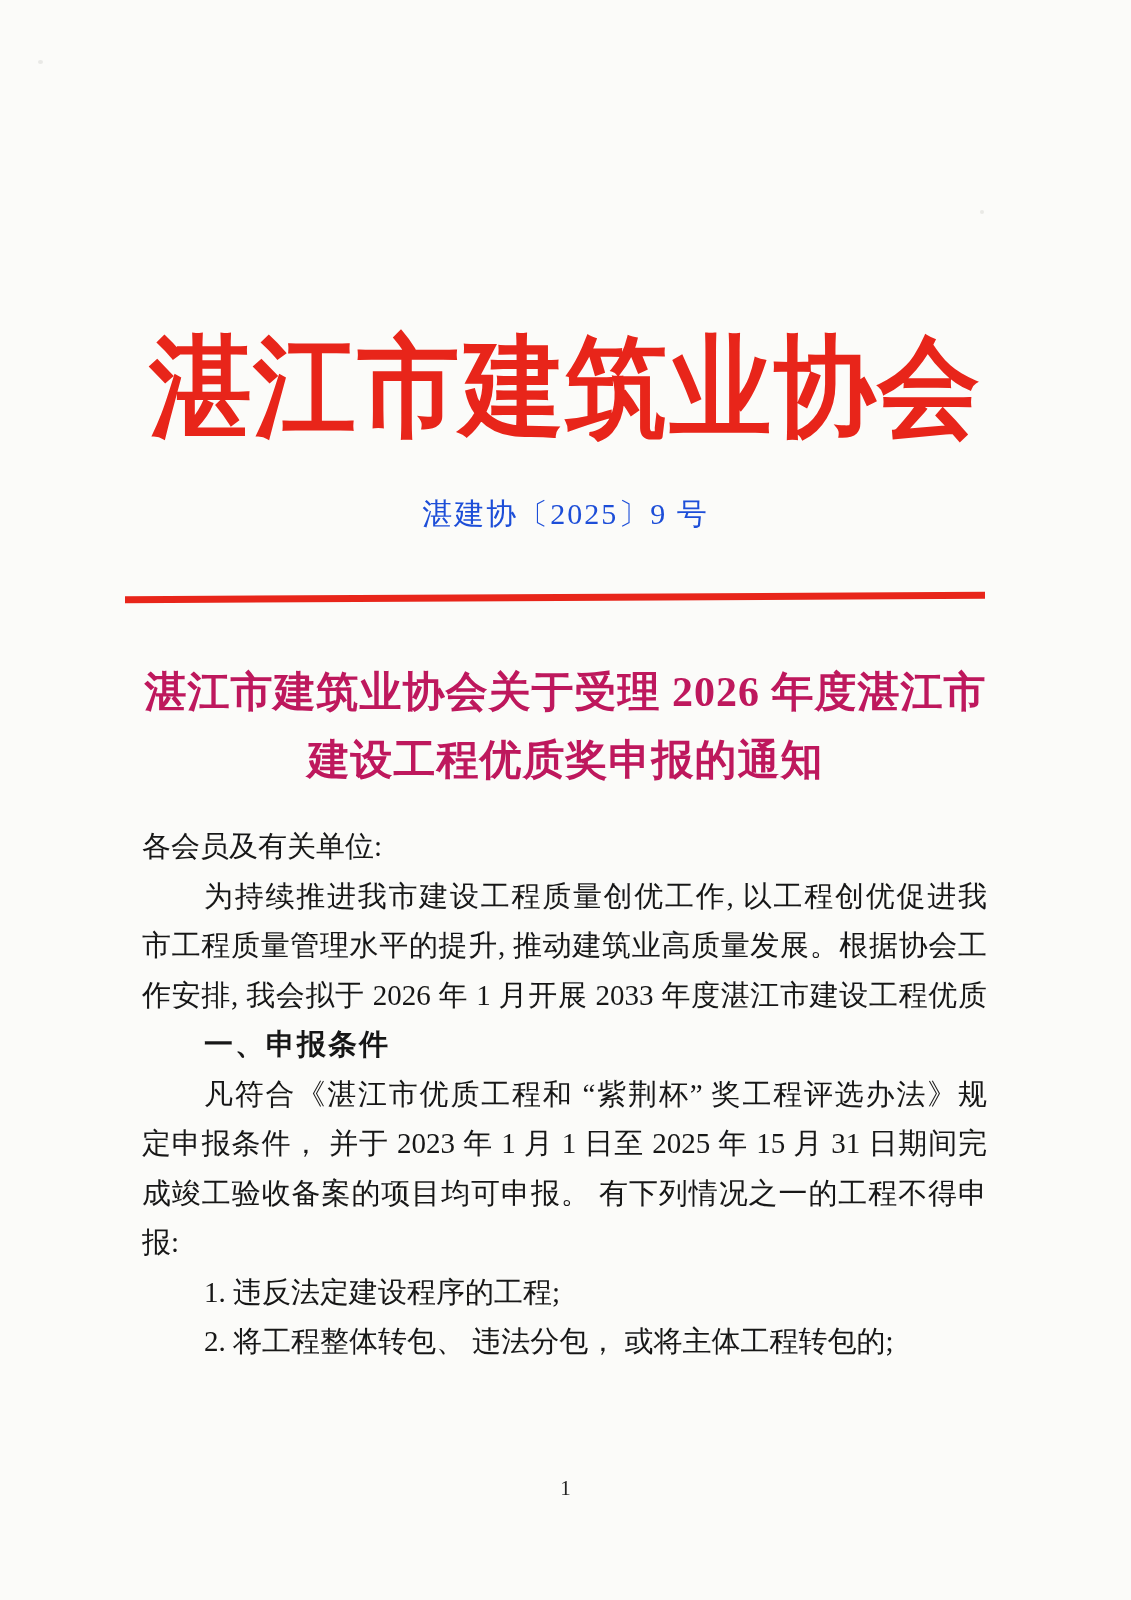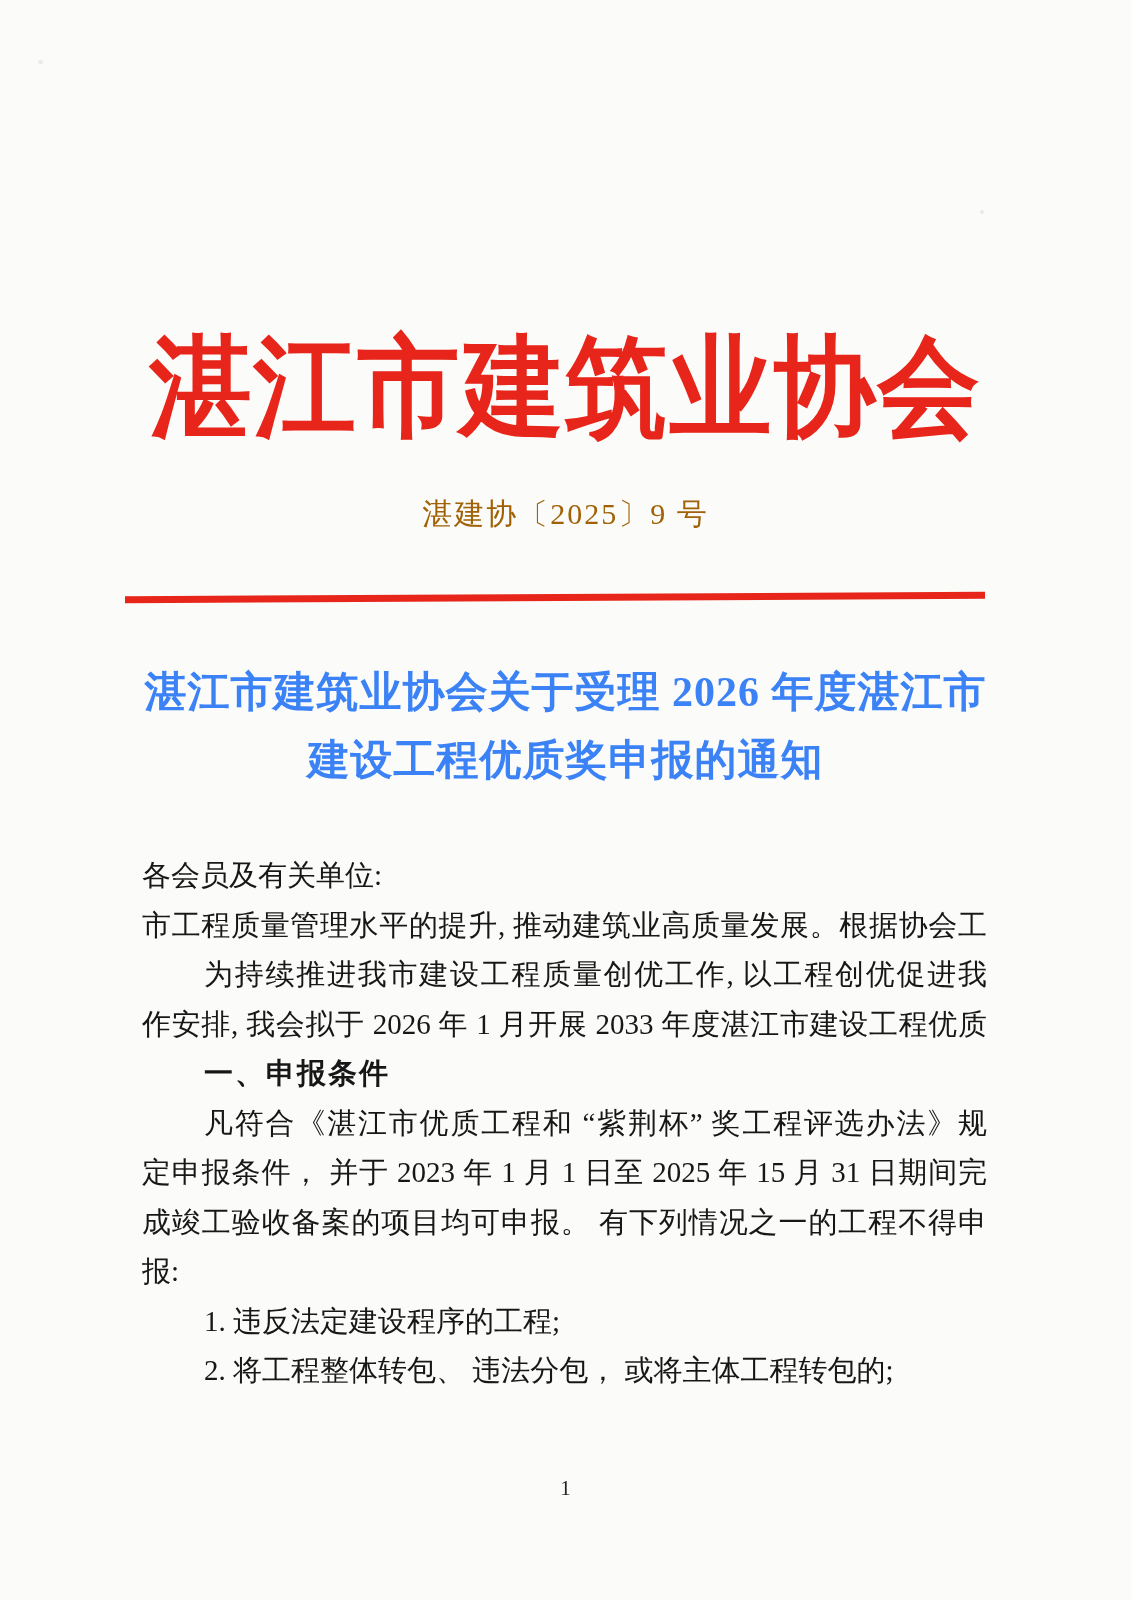--- a/index.html
+++ b/index.html
@@ -36,21 +36,21 @@
   }
   
   .doc-number {
     position: absolute;
     top: 494px;
     left: 0;
     width: 100%;
     text-align: center;
     font-size: 30px;
     line-height: 40px;
-    color: #a16207;
+    color: #1d4ed8;
     letter-spacing: 2px;
     white-space: nowrap;
   }
   
   .red-rule {
     position: absolute;
     top: 594px;
     left: 125px;
     width: 860px;
     height: 7px;
@@ -60,27 +60,27 @@
   
   .doc-title {
     position: absolute;
     top: 658px;
     left: 0;
     width: 100%;
     text-align: center;
     font-size: 42px;
     line-height: 68px;
     font-weight: 700;
-    color: #3b82f6;
+    color: #be185d;
     letter-spacing: 1px;
   }
   
   .body-block {
     position: absolute;
-    top: 851px;
+    top: 822px;
     left: 142px;
     width: 845px;
     font-size: 29px;
     line-height: 49.5px;
     color: #171717;
   }
   .ln {
     height: 49.5px;
     overflow: hidden;
   }
@@ -114,22 +114,22 @@
 
   <div class="red-rule"></div>
 
   <div class="doc-title">
     <div>湛江市建筑业协会关于受理 2026 年度湛江市</div>
     <div>建设工程优质奖申报的通知</div>
   </div>
 
   <div class="body-block">
     <div class="ln">各会员及有关单位:</div>
+    <div class="ln indent justify">为持续推进我市建设工程质量创优工作, 以工程创优促进我</div>
     <div class="ln justify">市工程质量管理水平的提升, 推动建筑业高质量发展。根据协会工</div>
-    <div class="ln indent justify">为持续推进我市建设工程质量创优工作, 以工程创优促进我</div>
     <div class="ln justify">作安排, 我会拟于 2026 年 1 月开展 2033 年度湛江市建设工程优质</div>
     <div class="ln indent bold">一、申报条件</div>
     <div class="ln indent justify">凡符合《湛江市优质工程和 “紫荆杯” 奖工程评选办法》规</div>
     <div class="ln justify">定申报条件， 并于 2023 年 1 月 1 日至 2025 年 15 月 31 日期间完</div>
     <div class="ln justify">成竣工验收备案的项目均可申报。 有下列情况之一的工程不得申</div>
     <div class="ln">报:</div>
     <div class="ln indent">1. 违反法定建设程序的工程;</div>
     <div class="ln indent">2. 将工程整体转包、 违法分包， 或将主体工程转包的;</div>
   </div>
 

